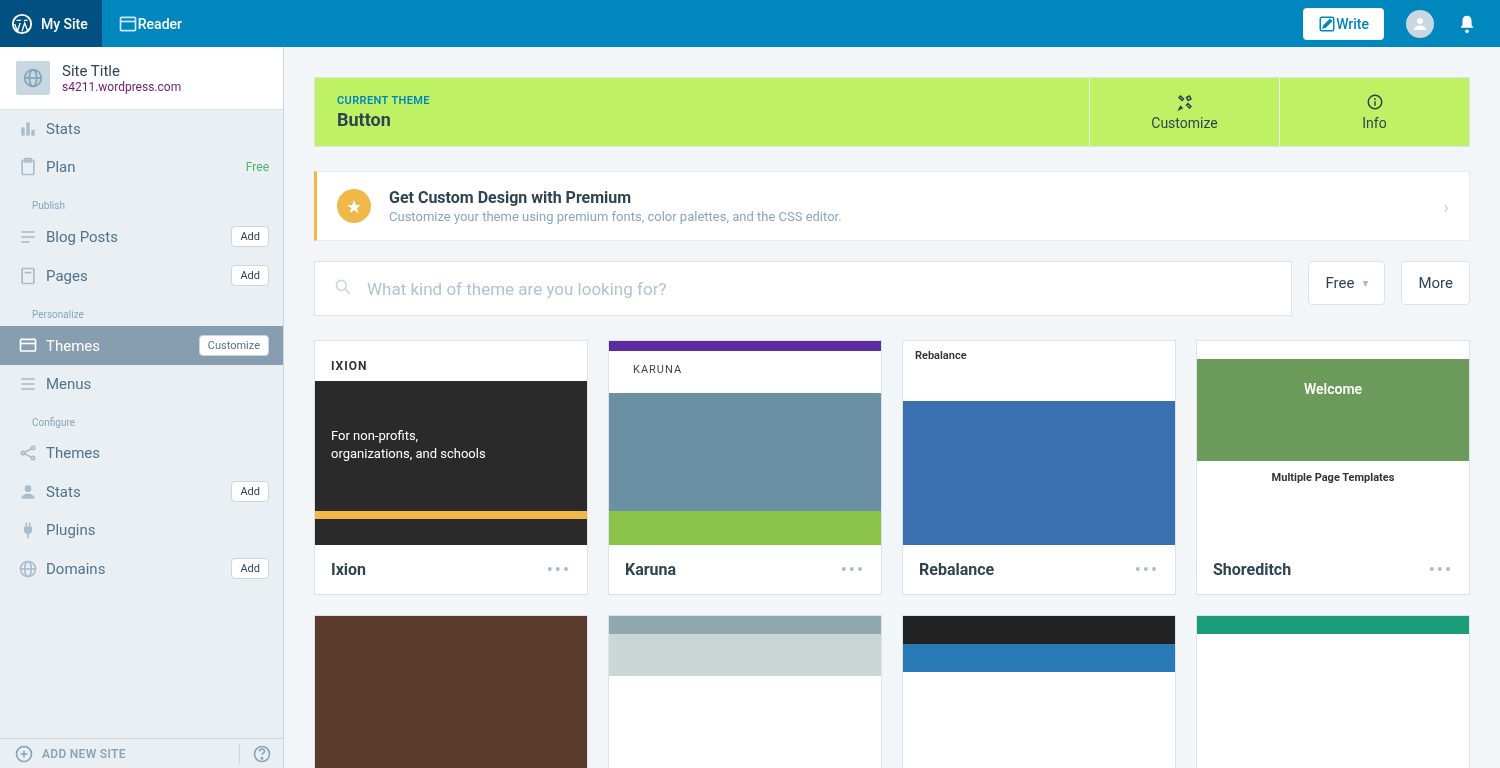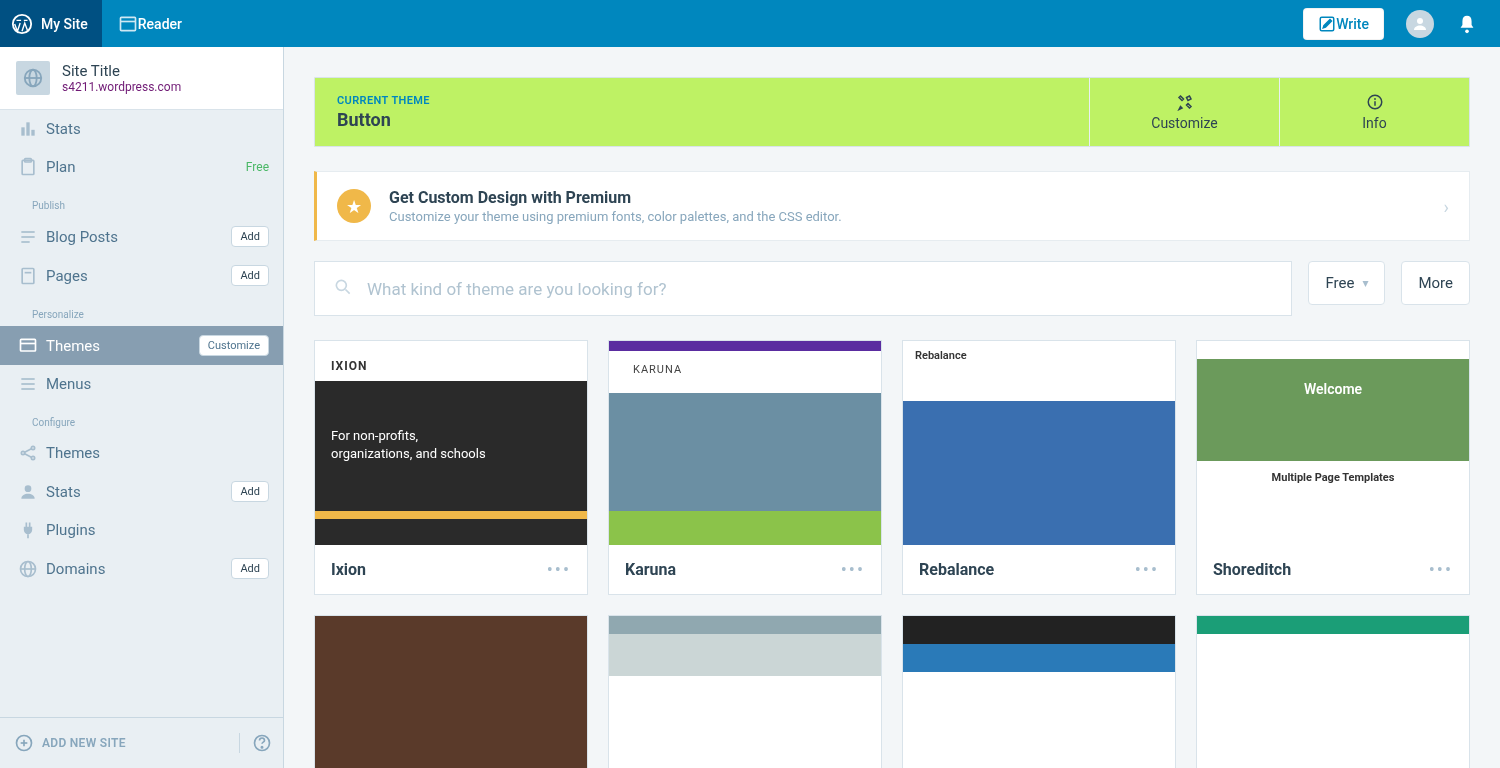--- a/index.html
+++ b/index.html
@@ -19,21 +19,21 @@
 .site-title { font-size: 15px; color: #2e4453; }
 .site-url { font-size: 12px; color: #701a75; }
 .sb-section-label { font-size: 10px; color: #87a6bc; padding: 14px 16px 6px 32px; }
 .sb-item { display: flex; align-items: center; padding: 9px 14px 9px 18px; font-size: 15px; color: #4f748e; }
 .sb-item .sb-icon { width: 28px; display:flex; color:#a8bece; }
 .sb-item .sb-btn { margin-left: auto; background: #fff; border: 1px solid #c8d7e1; border-radius: 4px; font-size: 11px; padding: 3px 8px; color:#2e4453;}
 .sb-item.active { background: #879eb1; color: #fff; }
 .sb-item.active .sb-icon { color: #fff; }
 .sb-item.active .sb-btn { background:#fff; color:#4f748e; border-color:#c8d7e1; }
 .sb-item .sb-badge { margin-left:auto; font-size: 12px; color:#4ab866; }
-.sb-footer { margin-top:auto; border-top:1px solid #c8d7e1; display:flex; align-items:center; height:51px; }
+.sb-footer { margin-top:auto; border-top:1px solid #c8d7e1; display:flex; align-items:center; height:30px; }
 .sb-add-site { flex:1; display:flex; align-items:center; padding:0 14px; gap:8px; color:#87a6bc; font-size:12px; font-weight:600; letter-spacing:.3px; }
 .sb-help { width:44px; border-left:1px solid #c8d7e1; display:flex; align-items:center; justify-content:center; color:#87a6bc; }
 .main { flex:1; overflow-y:auto; padding:0 0 30px 0; }
 .content { padding: 0 30px; }
 .theme-header { display:flex; background:#bef264; border:1px solid #d9e3ea; margin:30px 0 24px 0; border-radius:1px; }
 .theme-header-left { flex:1; padding:16px 22px; }
 .current-label { font-size:11px; color:#0087be; font-weight:600; letter-spacing:.4px; }
 .current-name { font-size:18px; font-weight:700; color:#2e4453; margin-top:2px; }
 .th-btn { border-left:1px solid #e9eff3; width:190px; display:flex; flex-direction:column; align-items:center; justify-content:center; gap:4px; font-size:14px; color:#2e4453; }
 .banner { display:flex; background:#fff; border:1px solid #e6ecf0; border-left:3px solid #f0b849; padding:16px 20px; align-items:center; margin-bottom:20px; }

